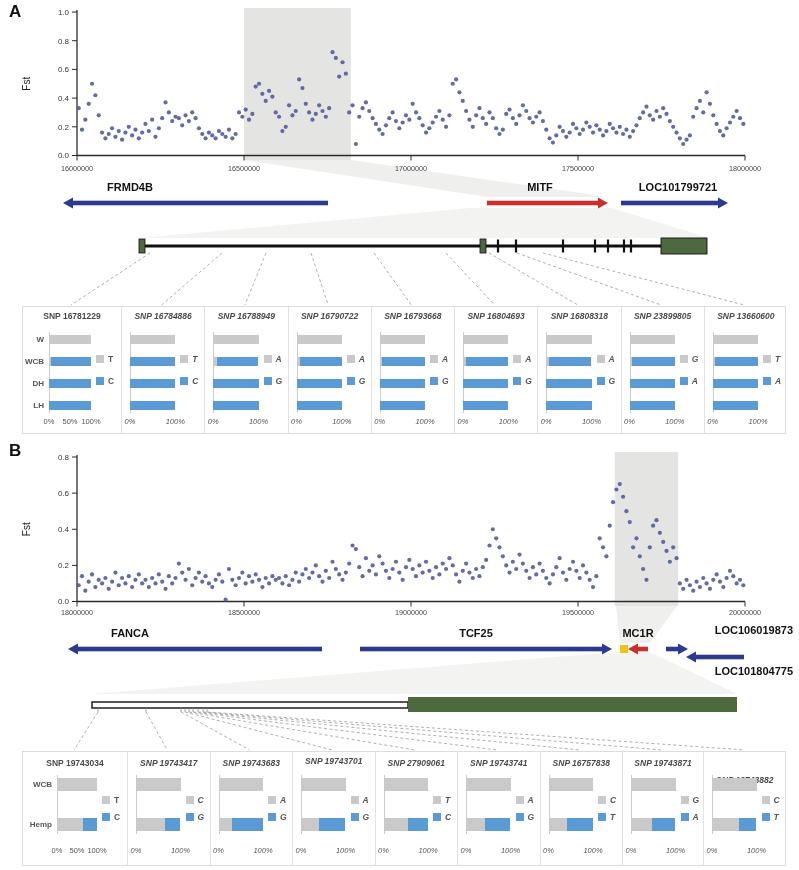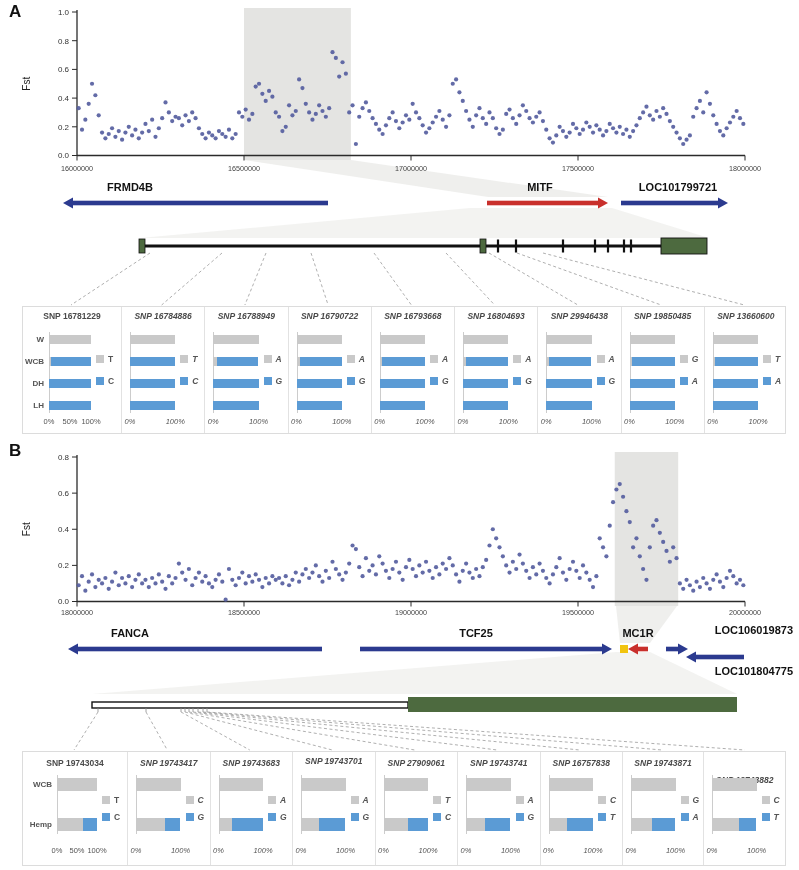--- a/index.html
+++ b/index.html
@@ -702,21 +702,21 @@
         <div class="seg" style="width: 45.25px; background: rgb(91, 155, 213);"></div>
       </div>
       <div class="leg-sw" style="left: 58.25px; top: 48px; background: rgb(201, 201, 201);"></div>
       <div class="leg-tx" style="left: 70.25px; top: 47px;">A</div>
       <div class="leg-sw" style="left: 58.25px; top: 70px; background: rgb(91, 155, 213);"></div>
       <div class="leg-tx" style="left: 70.25px; top: 69px;">G</div>
       <div class="ax-lab" style="left: 8px; top: 110px;">0%</div>
       <div class="ax-lab" style="left: 53.25px; top: 110px;">100%</div>
     </div>
     <div class="snp-box" style="width: 83.25px;">
-      <div class="snp-title" style="top: 4px;">SNP 29946438</div>
+      <div class="snp-title" style="top: 4px;">SNP 16808318</div>
       <div class="bar-axis" style="left: 8px; top: 25px; height: 81px;"></div>
       <div class="bar" style="left: 8px; top: 28px; height: 9px;">
         <div class="seg" style="width: 45.25px; background: rgb(201, 201, 201);"></div>
         <div class="seg" style="width: 0px; background: rgb(91, 155, 213);"></div>
       </div>
       <div class="bar" style="left: 8px; top: 50px; height: 9px;">
         <div class="seg" style="width: 2.715px; background: rgb(201, 201, 201);"></div>
         <div class="seg" style="width: 42.535px; background: rgb(91, 155, 213);"></div>
       </div>
       <div class="bar" style="left: 8px; top: 72px; height: 9px;">
@@ -728,21 +728,21 @@
         <div class="seg" style="width: 45.25px; background: rgb(91, 155, 213);"></div>
       </div>
       <div class="leg-sw" style="left: 58.25px; top: 48px; background: rgb(201, 201, 201);"></div>
       <div class="leg-tx" style="left: 70.25px; top: 47px;">A</div>
       <div class="leg-sw" style="left: 58.25px; top: 70px; background: rgb(91, 155, 213);"></div>
       <div class="leg-tx" style="left: 70.25px; top: 69px;">G</div>
       <div class="ax-lab" style="left: 8px; top: 110px;">0%</div>
       <div class="ax-lab" style="left: 53.25px; top: 110px;">100%</div>
     </div>
     <div class="snp-box" style="width: 83.25px;">
-      <div class="snp-title" style="top: 4px;">SNP 19850485</div>
+      <div class="snp-title" style="top: 4px;">SNP 23899805</div>
       <div class="bar-axis" style="left: 8px; top: 25px; height: 81px;"></div>
       <div class="bar" style="left: 8px; top: 28px; height: 9px;">
         <div class="seg" style="width: 45.25px; background: rgb(201, 201, 201);"></div>
         <div class="seg" style="width: 0px; background: rgb(91, 155, 213);"></div>
       </div>
       <div class="bar" style="left: 8px; top: 50px; height: 9px;">
         <div class="seg" style="width: 2.2625px; background: rgb(201, 201, 201);"></div>
         <div class="seg" style="width: 42.9875px; background: rgb(91, 155, 213);"></div>
       </div>
       <div class="bar" style="left: 8px; top: 72px; height: 9px;">

